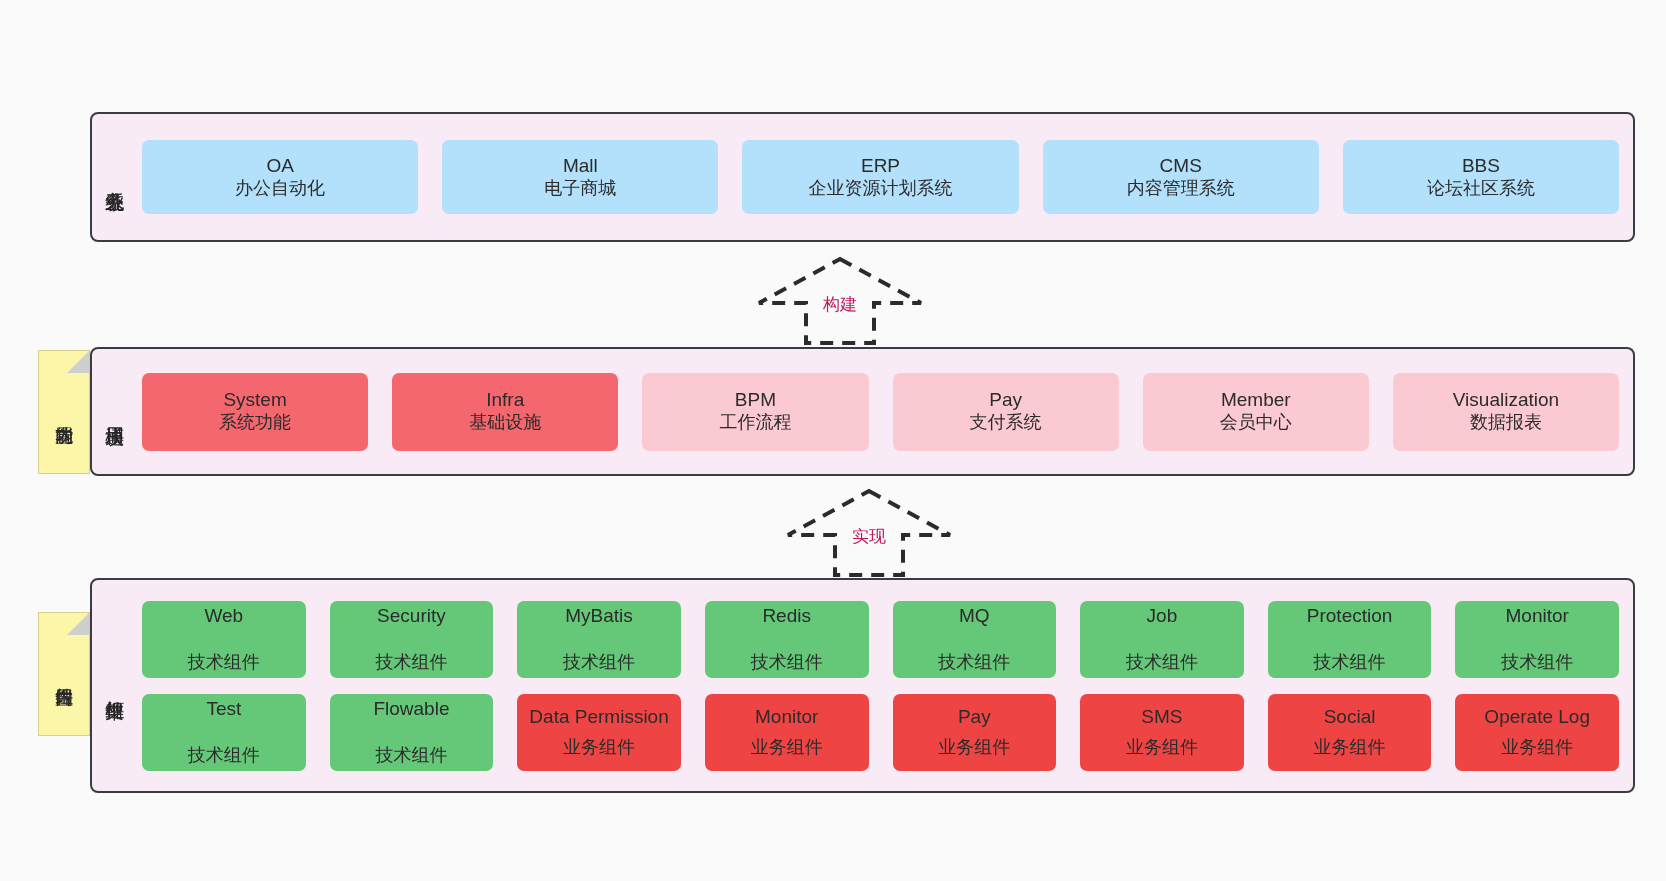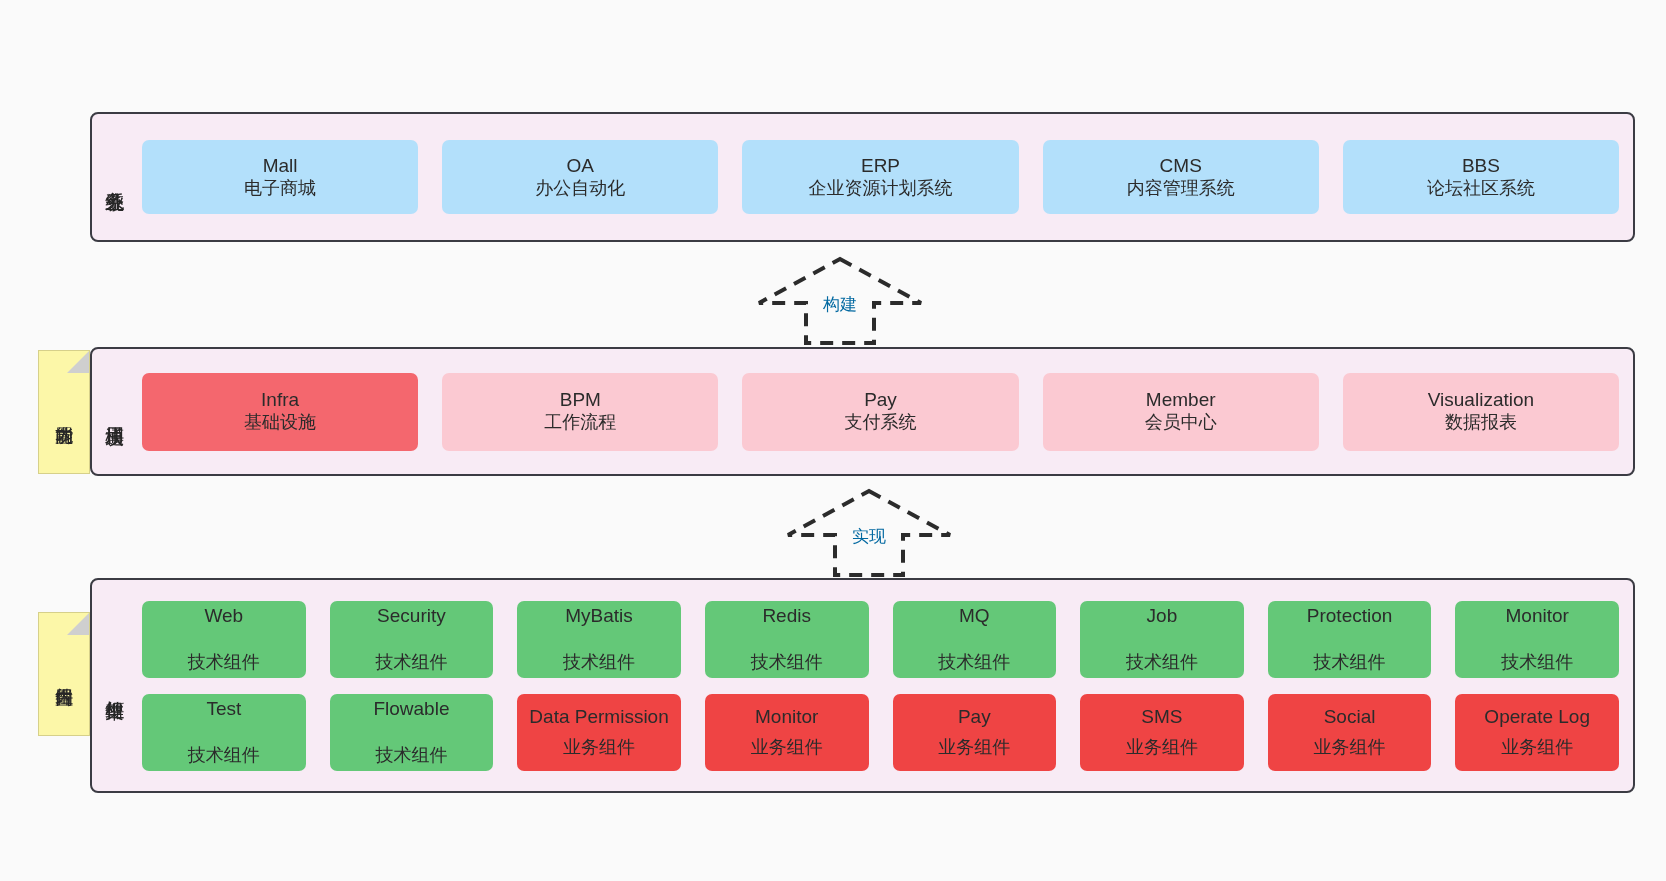--- a/index.html
+++ b/index.html
@@ -109,44 +109,44 @@
 
   
   .connector { position: absolute; }
   .connector svg { display: block; overflow: visible; }
   .connector .conn-label {
     position: absolute;
     left: 50%;
     transform: translateX(-50%);
     top: 38px;
     font-size: 17px;
-    color: #0369a1;
+    color: #be185d;
     background: #fafafa;
     padding: 0 3px;
     white-space: nowrap;
   }
   #connector-build  { left: 755px; top: 255px; width: 170px; height: 92px; }
   #connector-impl   { left: 784px; top: 487px; width: 170px; height: 92px; text-align: right; }
 </style>
 </head>
 <body>
 
 <div id="stage">
 
   <div class="layer" id="layer-business">
     <div class="layer-title">业务系统</div>
     <div class="layer-body">
       <div class="row">
         <div class="cell c-blue">
+          <span class="en">OA</span>
+          <span class="cn">办公自动化</span>
+        </div>
+        <div class="cell c-blue">
           <span class="en">Mall</span>
           <span class="cn">电子商城</span>
-        </div>
-        <div class="cell c-blue">
-          <span class="en">OA</span>
-          <span class="cn">办公自动化</span>
         </div>
         <div class="cell c-blue">
           <span class="en">ERP</span>
           <span class="cn">企业资源计划系统</span>
         </div>
         <div class="cell c-blue">
           <span class="en">CMS</span>
           <span class="cn">内容管理系统</span>
         </div>
         <div class="cell c-blue">
@@ -166,20 +166,24 @@
 
   <div class="note" id="note-builtin-function">
     <span>内置功能</span>
   </div>
 
   <div class="layer" id="layer-modules">
     <div class="layer-title">通用模块</div>
     <div class="layer-body">
       <div class="row">
         <div class="cell c-red">
+          <span class="en">System</span>
+          <span class="cn">系统功能</span>
+        </div>
+        <div class="cell c-red">
           <span class="en">Infra</span>
           <span class="cn">基础设施</span>
         </div>
         <div class="cell c-pink">
           <span class="en">BPM</span>
           <span class="cn">工作流程</span>
         </div>
         <div class="cell c-pink">
           <span class="en">Pay</span>
           <span class="cn">支付系统</span>

